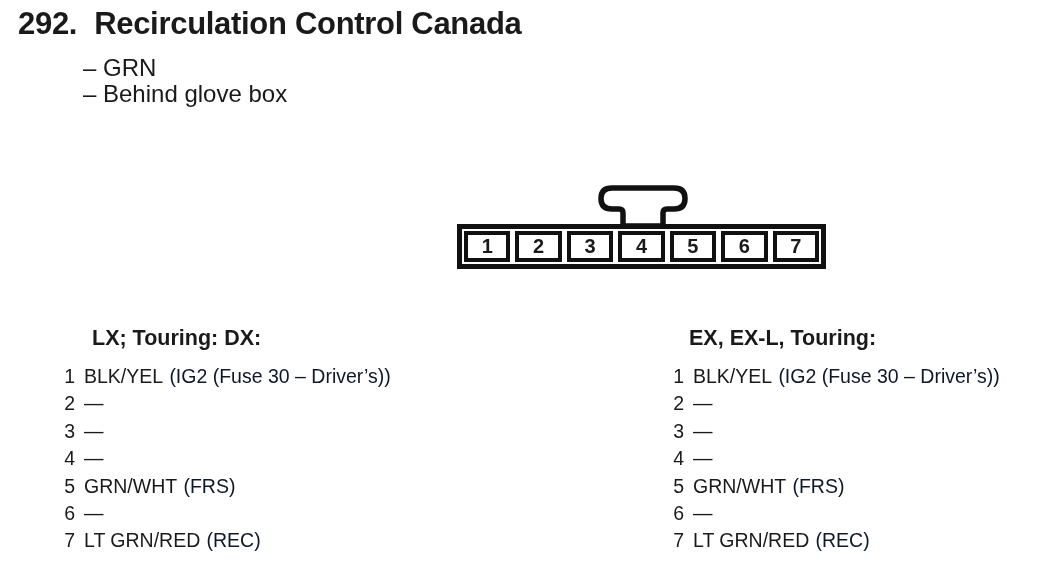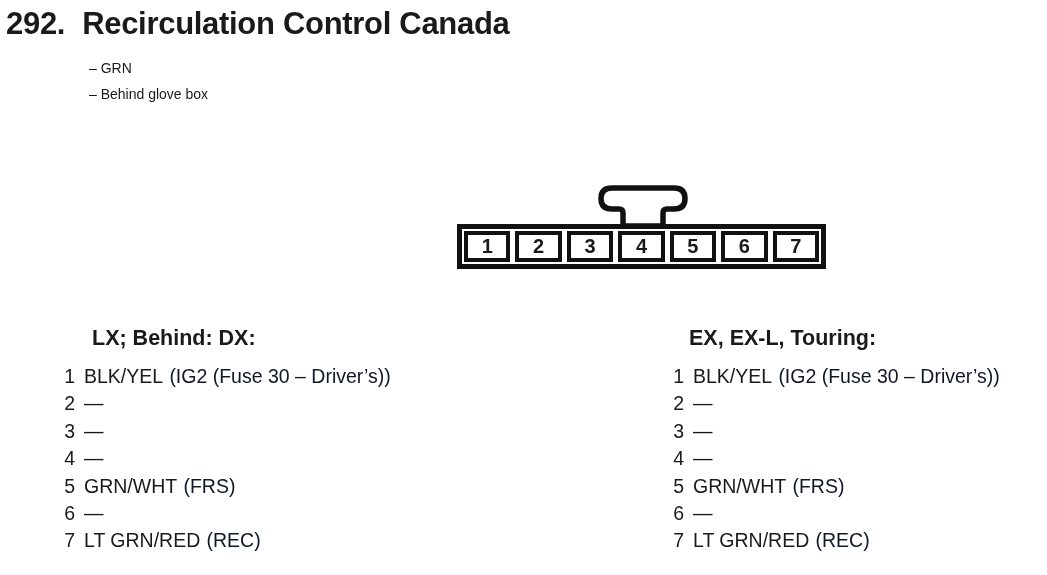--- a/index.html
+++ b/index.html
@@ -13,34 +13,34 @@
     height: 575px;
     background: #ffffff;
     font-family: "Liberation Sans", sans-serif;
     color: #1a1a1a;
     overflow: hidden;
   }
 
   
   .heading {
     position: absolute;
-    left: 6px;
+    left: 18px;
     top: 6px;
     display: flex;
     gap: 17px;
     font-size: 31px;
     font-weight: bold;
     letter-spacing: -0.3px;
     white-space: nowrap;
   }
   .notes {
     position: absolute;
-    left: 89px;
+    left: 83px;
     top: 55px;
-    font-size: 14px;
+    font-size: 24px;
     line-height: 26px;
     white-space: nowrap;
   }
 
   
   .tab-svg {
     position: absolute;
     left: 597px;
     top: 184px;
     width: 92px;
@@ -130,21 +130,21 @@
     <div class="cell">1</div>
     <div class="cell">2</div>
     <div class="cell">3</div>
     <div class="cell">4</div>
     <div class="cell">5</div>
     <div class="cell">6</div>
     <div class="cell">7</div>
   </div>
 
   <div class="pin-col left">
-    <div class="col-header">LX; Behind: DX:</div>
+    <div class="col-header">LX; Touring: DX:</div>
     <div class="pin-rows">
       <div class="pin-row">
         <span class="pin-num">1</span>
         <span class="pin-wire">BLK/YEL</span>
         <span class="pin-signal">(IG2 (Fuse 30 – Driver’s))</span>
       </div>
       <div class="pin-row">
         <span class="pin-num">2</span>
         <span class="pin-wire">—</span>
         <span class="pin-signal"></span>

